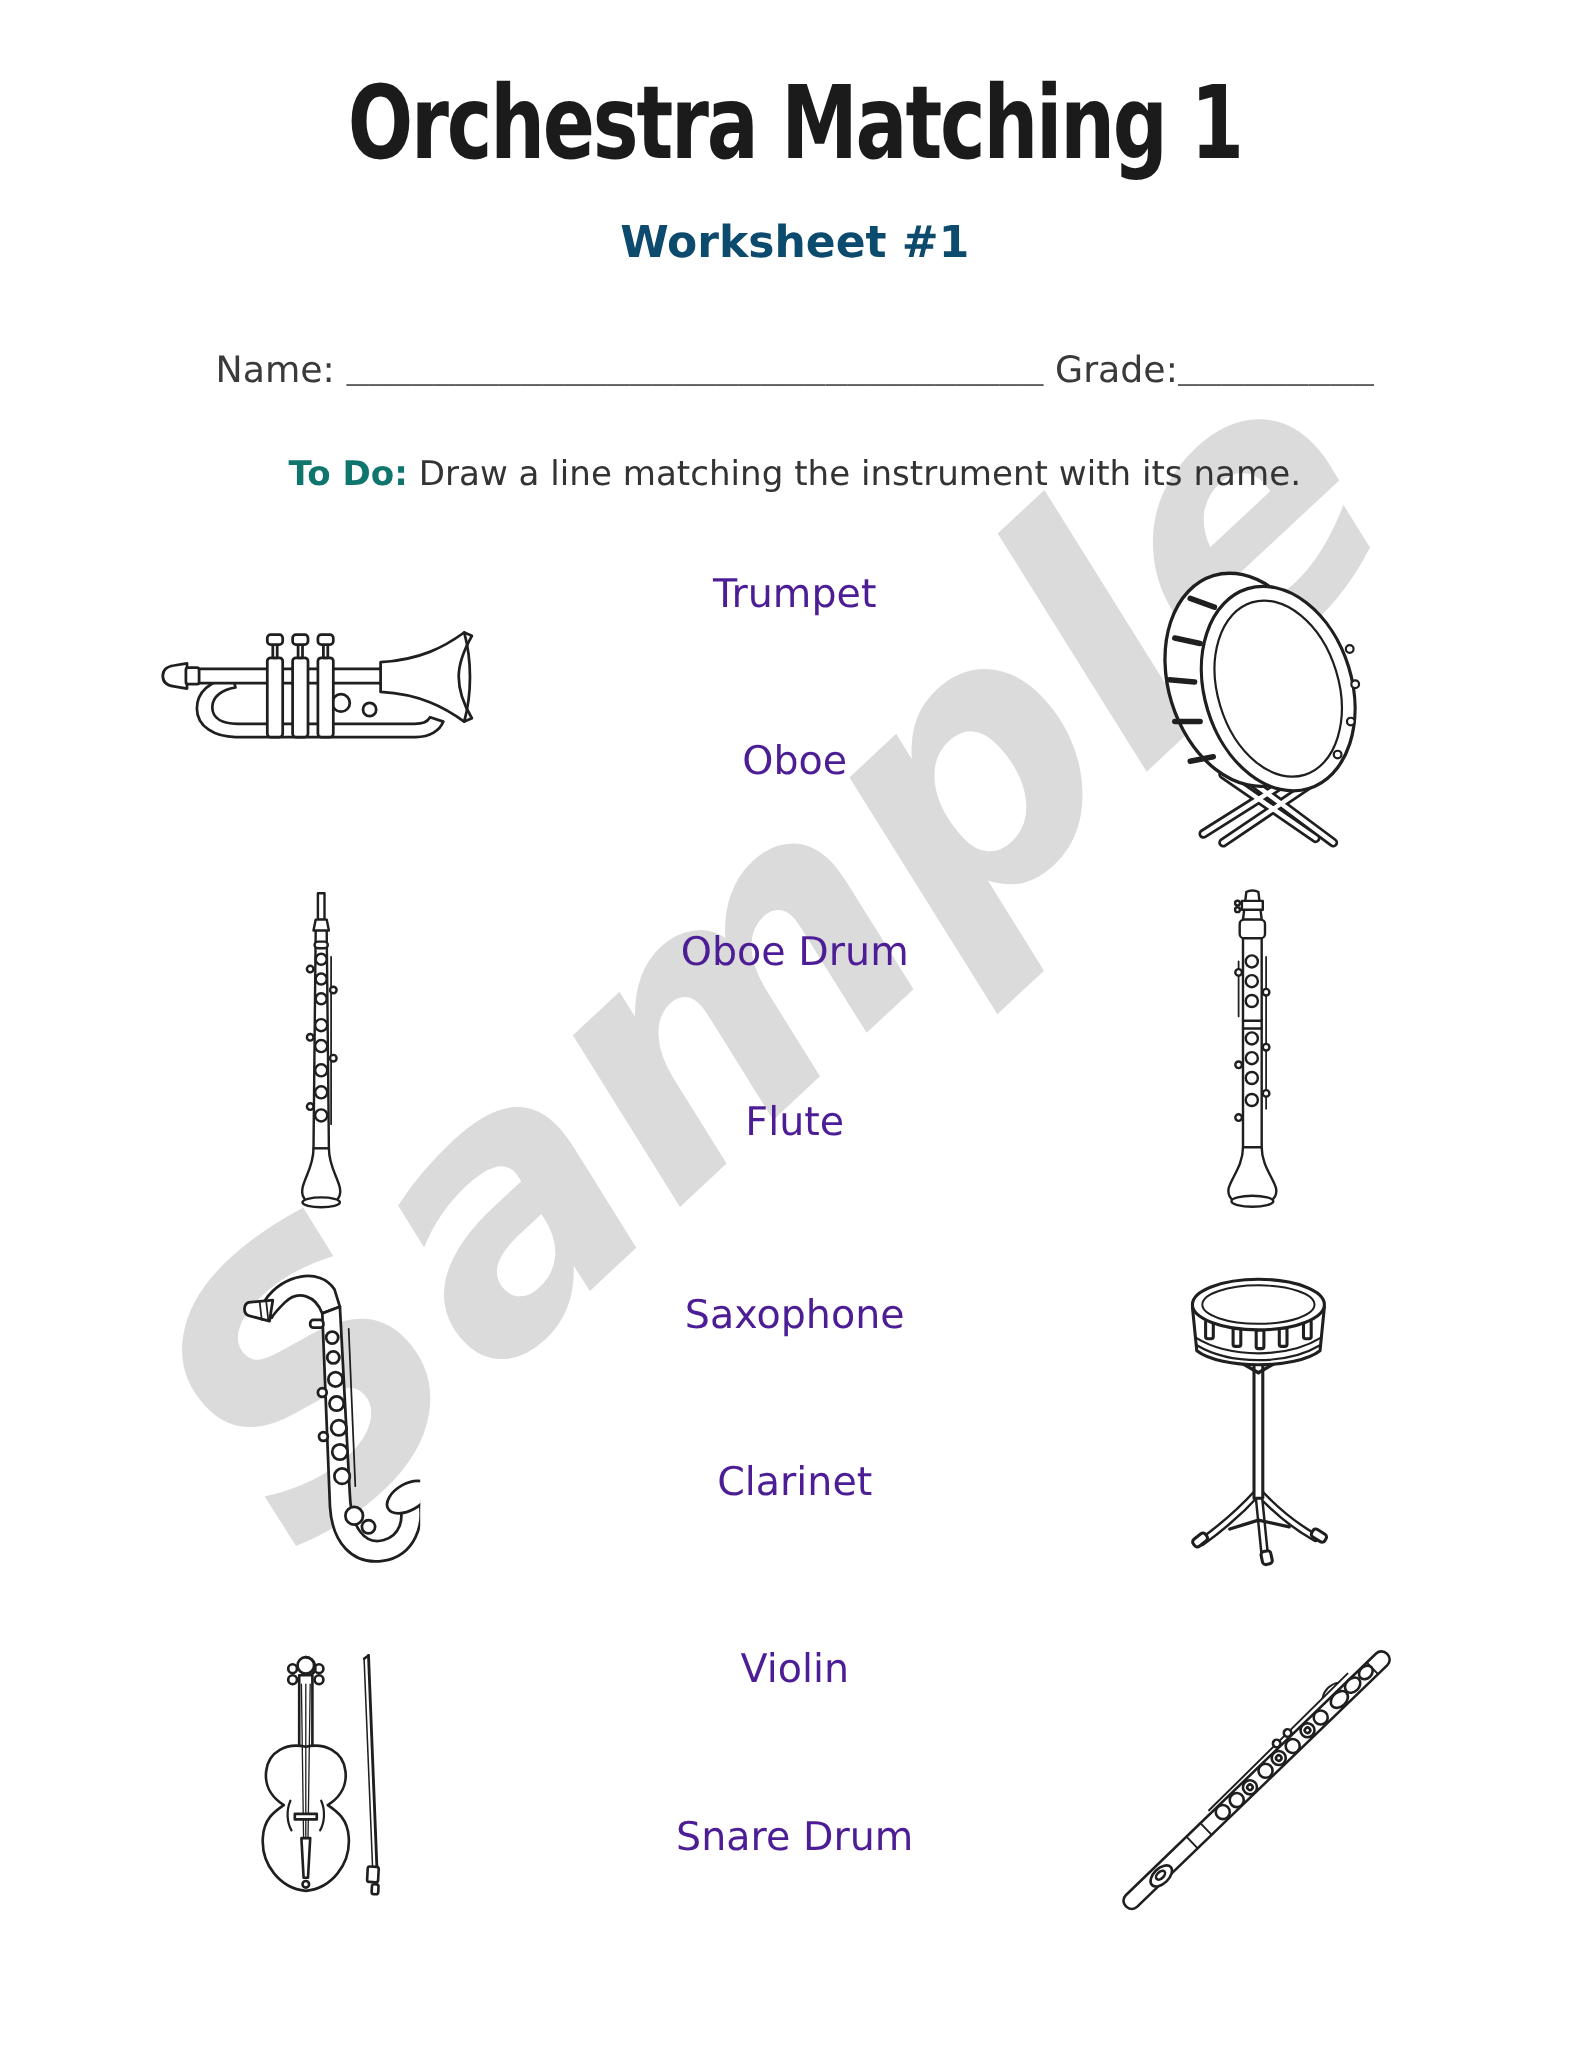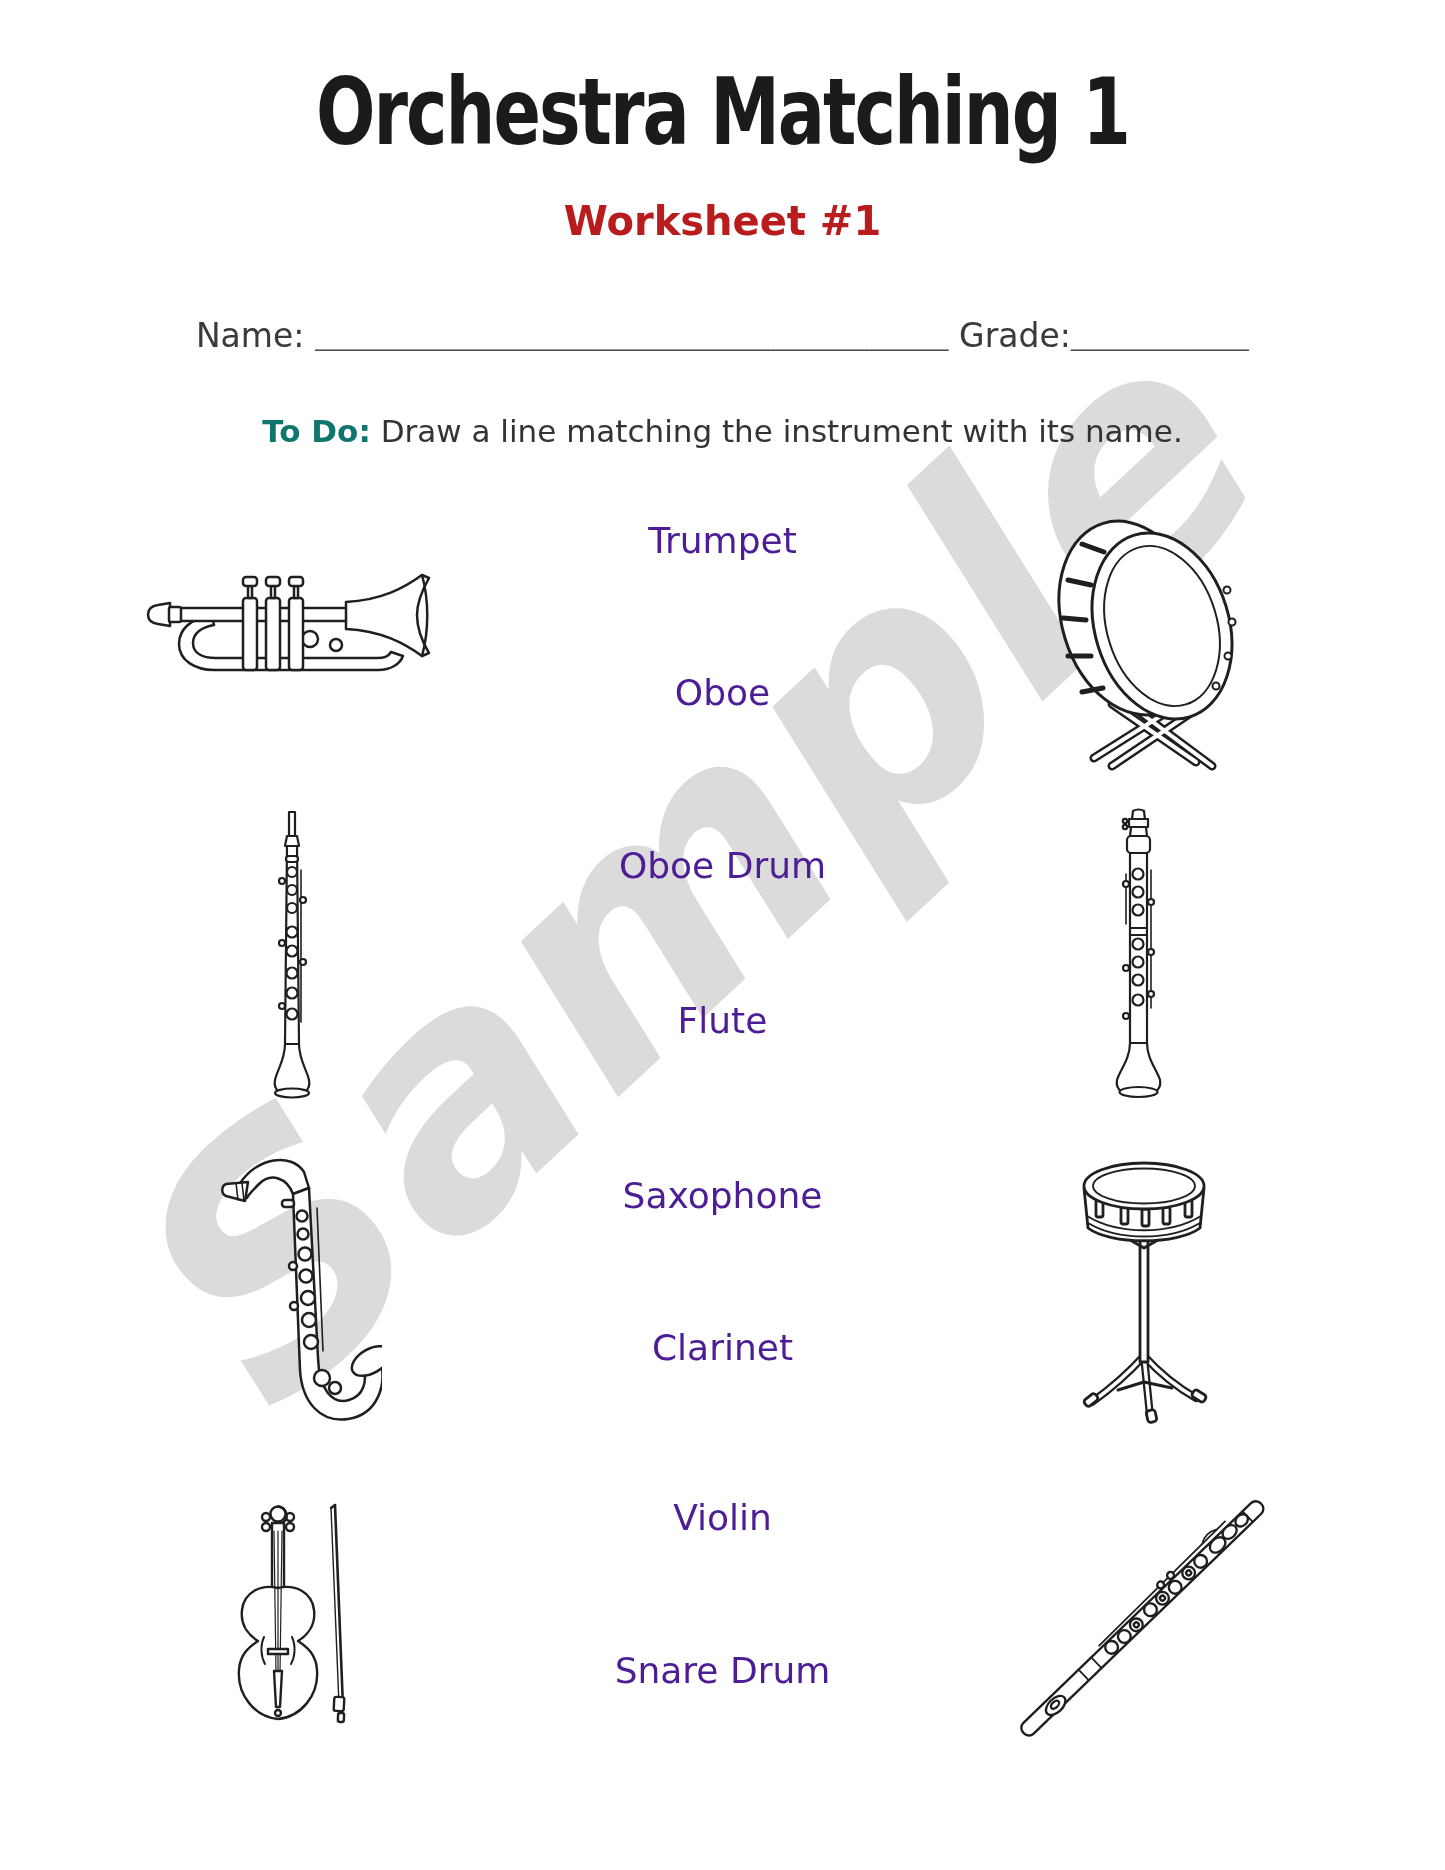--- a/index.html
+++ b/index.html
@@ -34,21 +34,21 @@
     letter-spacing:-2px;
     color:#1b1b1b;
     transform:scaleY(1.32);
     transform-origin:center top;
   }
   .subtitle{
     position:absolute;top:198px;left:0;right:0;
     text-align:center;
     font-weight:bold;
     font-size:40px;
-    color:#b91c1c;
+    color:#0c4a6e;
   }
   .form-row{
     position:absolute;top:316px;left:0;right:0;
     text-align:center;
     font-size:33px;
     color:#3a3a3a;
     white-space:nowrap;
   }
   .form-row .blank{letter-spacing:0px;color:#4a4a4a;font-family:Liberation Mono, monospace;}
   .todo-row{

